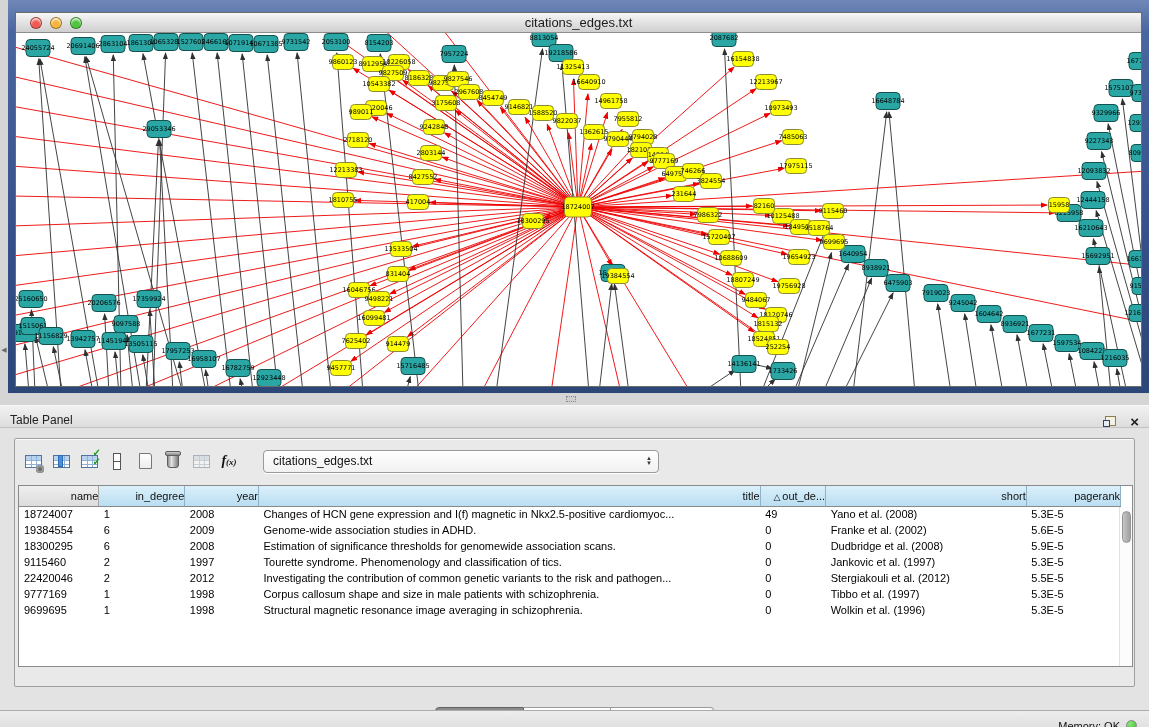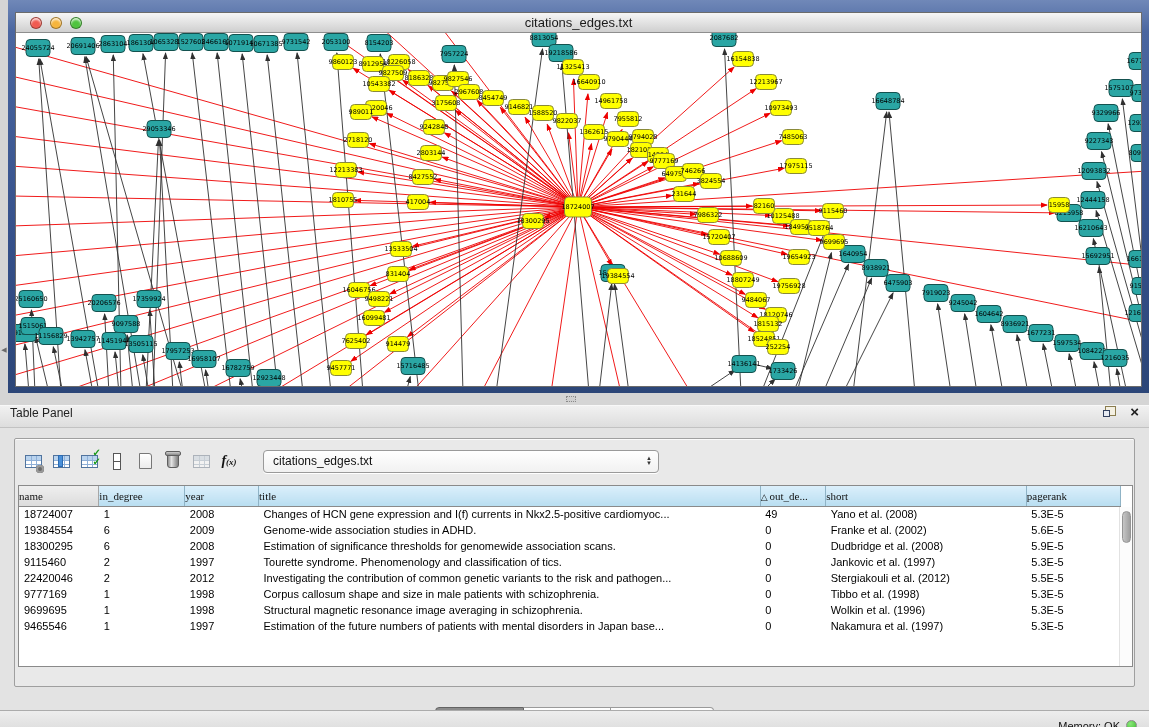--- a/index.html
+++ b/index.html
@@ -31,21 +31,21 @@
 
   
   .splitter { position:absolute; left:0; top:393px; width:1149px; height:12px; background:#d5d5d5; }
   .grip { position:absolute; left:566px; top:3px; width:10px; height:6px;
     border:1px dotted #8a8a8a; background:#cfcfcf; }
 
   
   .table-panel { position:absolute; left:0; top:405px; width:1149px; height:305px; background:#e3e3e3; }
   .panel-header { height:23px; background:linear-gradient(#f1f1f1,#dddddd);
     border-top:1px solid #f8f8f8; border-bottom:1px solid #c2c2c2;
-    display:flex; align-items:flex-start; padding:0 10px; font-size:12px; color:#222; }
+    display:flex; align-items:flex-end; padding:0 10px; font-size:12px; color:#222; }
   .panel-header .spacer { margin-left:auto; }
   .float-icon { width:13px; height:11px; position:relative; margin-right:14px; display:inline-block; }
   .float-icon::before { content:""; position:absolute; right:0; top:0; width:9px; height:8px;
     border:1px solid #8a7d4f; background:#f4f0e2; }
   .float-icon::after { content:""; position:absolute; left:0; bottom:0; width:5px; height:5px;
     border:1px solid #33415e; background:#e7ebf2; }
   .close-x { font-size:15px; font-weight:bold; color:#222; line-height:11px; display:inline-block; }
 
   .content-box { position:absolute; left:14px; top:33px; width:1121px; height:249px;
     border:1px solid #9f9f9f; border-radius:2px; background:#e9e9e9;
@@ -75,23 +75,23 @@
 
   .combo { width:396px; height:23px; margin-left:20px; background:linear-gradient(#ffffff,#f1f1f1);
     border:1px solid #9a9a9a; border-radius:4px; display:flex; align-items:center;
     padding:0 6px 0 9px; font-size:12px; box-shadow:0 1px 0 #fff; }
   .combo .arrows { margin-left:auto; display:flex; flex-direction:column; font-size:6px;
     line-height:5px; color:#333; text-align:center; }
 
   .grid-wrap { position:absolute; left:3px; top:46px; width:1115px; height:182px;
     background:#fff; border:1px solid #8a8a8a; overflow:hidden; }
   table.grid { border-collapse:collapse; table-layout:fixed; width:1102px; font-size:11px; }
-  .grid th { height:20px; font-weight:normal; font-size:11px; text-align:left;
+  .grid th { height:20px; font-weight:normal; font-size:11px; text-align:right;
     background:linear-gradient(#dbeffb,#b9def1); border-right:1px solid #8fb3c6;
-    border-bottom:1px solid #8a8a8a; overflow:hidden; white-space:nowrap;font-family:Liberation Serif, serif; }
+    border-bottom:1px solid #8a8a8a; overflow:hidden; white-space:nowrap; }
   .grid th.gray { background:linear-gradient(#efefef,#dcdcdc); border-right:1px solid #a6a6a6; }
   .grid td { height:16px; padding:0 5px; white-space:nowrap; overflow:hidden; color:#000; }
   .sort-tri { font-size:9px; margin-right:2px; }
   .vscroll { position:absolute; top:21px; right:0; bottom:0; width:13px; background:#fcfcfc;
     border-left:1px solid #e2e2e2; }
   .vthumb { position:absolute; top:4px; left:2px; width:9px; height:32px; border-radius:5px;
     background:linear-gradient(90deg,#c6c6c6,#9f9f9f); border:1px solid #949494; }
 
   .tabbar { position:absolute; left:0; top:268px; width:100%; display:flex; justify-content:center; }
   .tab { height:21px; padding:0 13px; font-size:12px; display:flex; align-items:center;
@@ -631,21 +631,21 @@
               <th><span class="sort-tri">△</span>out_de...</th>
               <th>short</th>
               <th>pagerank</th>
             </tr>
           </thead>
         <tbody id="body">
             <tr>
               <td>18724007</td>
               <td>1</td>
               <td>2008</td>
-              <td>Changes of HCN gene expression and I(f) currents in Nkx2.5-positive cardiomyoc...</td>
+              <td>Changes of HCN gene expression and I(f) magnetic in Nkx2.5-positive cardiomyoc...</td>
               <td>49</td>
               <td>Yano et al. (2008)</td>
               <td>5.3E-5</td>
             </tr>
             <tr>
               <td>19384554</td>
               <td>6</td>
               <td>2009</td>
               <td>Genome-wide association studies in ADHD.</td>
               <td>0</td>
@@ -678,41 +678,32 @@
               <td>0</td>
               <td>Stergiakouli et al. (2012)</td>
               <td>5.5E-5</td>
             </tr>
             <tr>
               <td>9777169</td>
               <td>1</td>
               <td>1998</td>
               <td>Corpus callosum shape and size in male patients with schizophrenia.</td>
               <td>0</td>
-              <td>Tibbo et al. (1998)</td>
+              <td>Tibbo et al. (1997)</td>
               <td>5.3E-5</td>
             </tr>
             <tr>
               <td>9699695</td>
               <td>1</td>
               <td>1998</td>
               <td>Structural magnetic resonance image averaging in schizophrenia.</td>
               <td>0</td>
               <td>Wolkin et al. (1996)</td>
               <td>5.3E-5</td>
             </tr>
-            <tr>
-              <td>9465546</td>
-              <td>1</td>
-              <td>1997</td>
-              <td>Estimation of the future numbers of patients with mental disorders in Japan base...</td>
-              <td>0</td>
-              <td>Nakamura et al. (1997)</td>
-              <td>5.3E-5</td>
-            </tr>
           </tbody>
       </table>
       <div class="vscroll">
         <div class="vthumb"></div>
       </div>
     </div>
 
     <div class="tabbar" id="tabbar">
         <div class="tab active">Node Table</div>
         <div class="tab">Edge Table</div>

